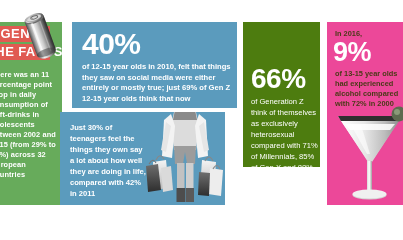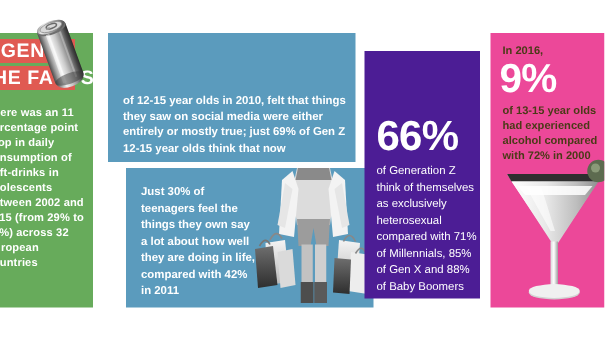--- a/index.html
+++ b/index.html
@@ -48,33 +48,33 @@
     font-size:30px;font-weight:bold;color:#ffffff;line-height:32px;
     letter-spacing:-.5px;
   }
   .blue1-body{
     position:absolute;left:10px;top:40px;width:150px;
     color:#ffffff;font-size:7.6px;font-weight:bold;line-height:10.5px;
   }
 
   
   .panel-blue-2{
-    position:absolute;left:84px;top:112px;width:165px;height:93px;
+    position:absolute;left:60px;top:112px;width:165px;height:93px;
     background:#5b9bbd;overflow:hidden;
   }
   .blue2-body{
     position:absolute;left:10px;top:10px;width:76px;
     color:#ffffff;font-size:7.6px;font-weight:bold;line-height:11px;
   }
   .shopper-wrap{position:absolute;left:84px;top:-2px;width:82px;height:95px;overflow:hidden;}
 
   
   .panel-green-66{
-    position:absolute;left:243px;top:34px;width:77px;height:165px;
-    background:#4c1d95;overflow:hidden;
+    position:absolute;left:243px;top:22px;width:77px;height:145px;
+    background:#4d7c0f;overflow:hidden;
   }
   .big-66{
     position:absolute;left:8px;top:42px;
     font-size:28px;font-weight:bold;color:#ffffff;line-height:29px;
     letter-spacing:-.5px;
   }
   .green-body{
     position:absolute;left:8px;top:74px;width:68px;
     color:#ffffff;font-size:7.6px;font-weight:normal;line-height:11px;
   }
@@ -147,20 +147,21 @@
 
         <rect x="12" y="17" width="2.4" height="34" fill="#ffffff" opacity=".55"></rect>
         <rect x="21" y="18" width="1.3" height="32" fill="#ffffff" opacity=".3"></rect>
 
         <ellipse cx="17" cy="49.5" rx="10" ry="3.6" fill="#3a3a3a" opacity=".5"></ellipse>
       </g>
     </svg>
   </div>
 
   <div class="panel-blue-1">
+    <div class="big-40">40%</div>
     <div class="blue1-body">of 12-15 year olds in 2010, felt that things they saw on social media were either entirely or mostly true; just 69% of Gen Z 12-15 year olds think that now</div>
   </div>
 
   <div class="panel-blue-2">
     <div class="blue2-body">Just 30% of teenagers feel the things they own say a lot about how well they are doing in life, compared with 42% in 2011</div>
     <div class="shopper-wrap">
       <svg width="82" height="95" viewBox="0 0 82 95">
         <defs>
           <linearGradient id="bagG" x1="0" y1="0" x2="0" y2="1">
             <stop offset="0%" stop-color="#f4f4f4"></stop>

